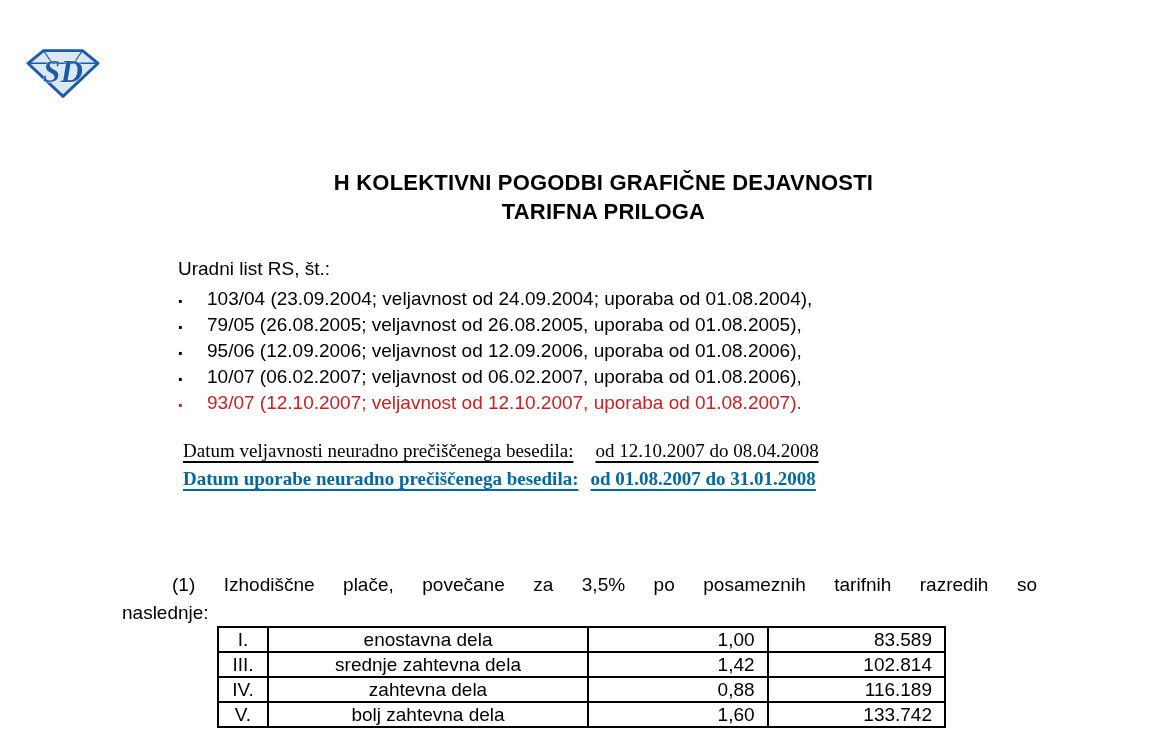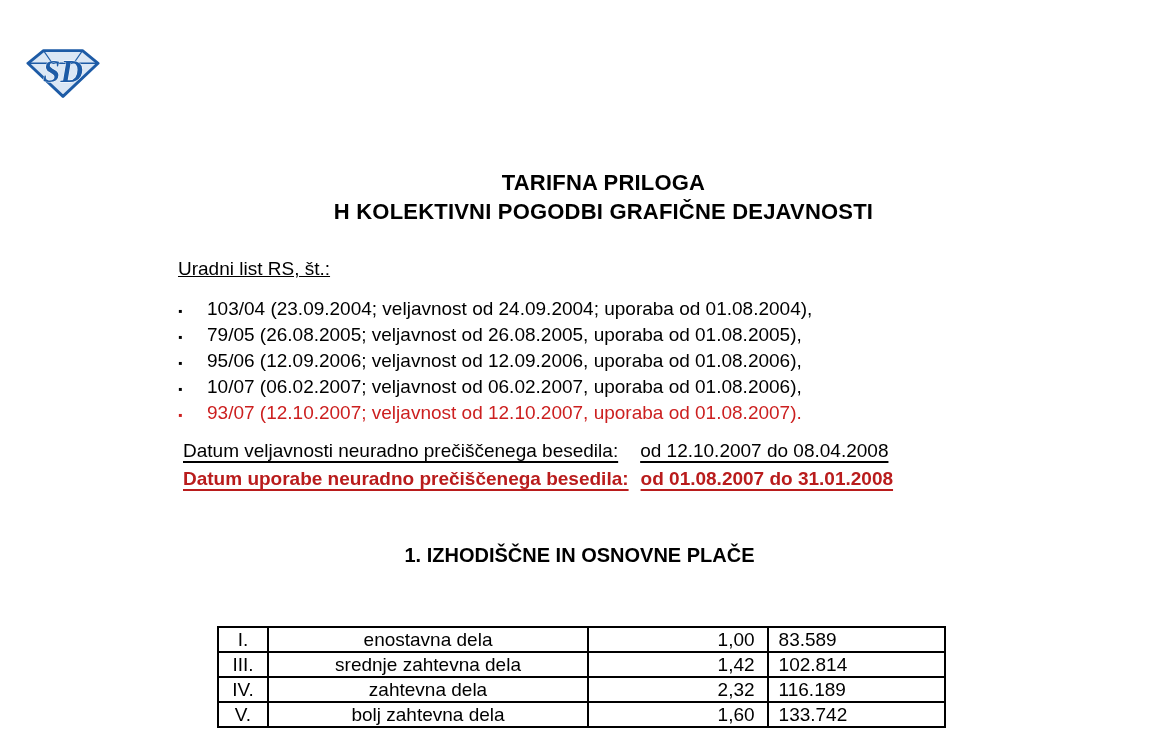--- a/index.html
+++ b/index.html
@@ -15,31 +15,31 @@
 
   
   .title {
     position: absolute; left: 146px; top: 168px; width: 915px;
     text-align: center; font-weight: bold; font-size: 22px; line-height: 29px;
     letter-spacing: 0.2px;
   }
 
   
   .gazette { position: absolute; left: 178px; top: 256px; font-size: 19px; }
-  .gazette-intro { line-height: 26px; margin-bottom: 14px; text-decoration: underline; }
+  .gazette-intro { line-height: 26px; margin-bottom: 4px; }
   .g-item { display: flex; height: 26px; line-height: 26px; align-items: baseline; }
   .g-bullet { width: 29px; font-size: 12px; line-height: 26px; flex: 0 0 29px; }
   .g-item.red { color: #cc1f1f; }
 
   
   .validity { position: absolute; left: 183px; top: 437px; font-size: 19px; }
   .v-line { height: 28px; line-height: 28px; white-space: nowrap; }
-  .v-line .u { text-decoration: underline; text-underline-offset: 4px; text-decoration-thickness: 1.5px; }
+  .v-line .u { text-decoration: underline; text-underline-offset: 4px; text-decoration-thickness: 1.5px; font-family: Liberation Serif, serif; }
   .v-gap { display: inline-block; width: 22px; }
-  .v-line.red { color: #b91c1c; font-weight: bold; }
+  .v-line.red { color: #0369a1; font-weight: bold; }
   .v-line.red .v-gap { width: 12px; }
 
   
   .heading {
     position: absolute; left: 122px; top: 543px; width: 915px;
     text-align: center; font-weight: bold; font-size: 20px; line-height: 24px;
   }
   .para { position: absolute; left: 122px; top: 571px; width: 915px; font-size: 19px; line-height: 28px; }
   .para-l1 { text-align: justify; text-align-last: justify; text-indent: 50px; }
   .para-l2 { text-align: left; }
@@ -50,40 +50,40 @@
     border-collapse: collapse; table-layout: fixed; width: 729px;
     font-size: 19px;
   }
   .salary-table td {
     border: 2px solid #000; height: 23px; padding: 0 10px;
     overflow: hidden; white-space: nowrap;
   }
   .salary-table td:nth-child(1) { width: 43px; text-align: center; padding: 0 2px; }
   .salary-table td:nth-child(2) { width: 292px; text-align: center; }
   .salary-table td:nth-child(3) { width: 152px; text-align: right; padding-right: 12px; margin-left: 32px; }
-  .salary-table td:nth-child(4) { width: 150px; padding-right: 12px; }
+  .salary-table td:nth-child(4) { width: 150px; text-align: right; padding-right: 12px; }
 </style>
 </head>
 <body>
 
 <div class="page">
 
   <div class="logo">
     <svg width="74" height="54" viewBox="0 0 76 54">
       <polygon points="2,17 18,4 58,4 74,17 38,51" fill="#dbe7f5" stroke="#1d5ba6" stroke-width="3" stroke-linejoin="round"></polygon>
       <line x1="2" y1="17" x2="74" y2="17" stroke="#1d5ba6" stroke-width="1.6"></line>
       <line x1="18" y1="4" x2="27" y2="17" stroke="#1d5ba6" stroke-width="1.2"></line>
       <line x1="58" y1="4" x2="49" y2="17" stroke="#1d5ba6" stroke-width="1.2"></line>
       <text x="38" y="36" text-anchor="middle" font-family="Liberation Serif, DejaVu Serif, serif" font-size="32" font-weight="bold" font-style="italic" fill="#1d5ba6" stroke="#ffffff" stroke-width="0.8" paint-order="stroke">SD</text>
     </svg>
   </div>
 
   <div class="title">
+    <div>H KOLEKTIVNI POGODBI GRAFIČNE DEJAVNOSTI</div>
     <div>TARIFNA PRILOGA</div>
-    <div>H KOLEKTIVNI POGODBI GRAFIČNE DEJAVNOSTI</div>
   </div>
 
   <div class="gazette">
     <div class="gazette-intro">Uradni list RS, št.:</div>
     <div>
 
         <div class="g-item">
           <span class="g-bullet">▪</span>
           <span class="g-text">103/04 (23.09.2004; veljavnost od 24.09.2004; uporaba od 01.08.2004),</span>
         </div>
@@ -112,23 +112,24 @@
 
   <div class="validity">
     <div class="v-line">
       <span class="u">Datum veljavnosti neuradno prečiščenega besedila:</span><span class="v-gap"></span><span class="u">od 12.10.2007 do 08.04.2008</span>
     </div>
     <div class="v-line red">
       <span class="u">Datum uporabe neuradno prečiščenega besedila:</span><span class="v-gap"></span><span class="u">od 01.08.2007 do 31.01.2008</span>
     </div>
   </div>
 
-  <div class="heading">1. IZHODIŠČNE IN OSNOVNE PLAČE</div>
 
   <div class="para">
+    <div class="para-l1">(1) Izhodiščne plače, povečane za 3,5% po posameznih tarifnih razredih so</div>
+    <div class="para-l2">naslednje:</div>
   </div>
 
   <table class="salary-table">
     <tbody>
 
         <tr>
           <td>I.</td>
           <td>enostavna dela</td>
           <td>1,00</td>
           <td>83.589</td>
@@ -138,21 +139,21 @@
         <tr>
           <td>III.</td>
           <td>srednje zahtevna dela</td>
           <td>1,42</td>
           <td>102.814</td>
         </tr>
 
         <tr>
           <td>IV.</td>
           <td>zahtevna dela</td>
-          <td>2,32</td>
+          <td>0,88</td>
           <td>116.189</td>
         </tr>
 
         <tr>
           <td>V.</td>
           <td>bolj zahtevna dela</td>
           <td>1,60</td>
           <td>133.742</td>
         </tr>
       </tbody>

